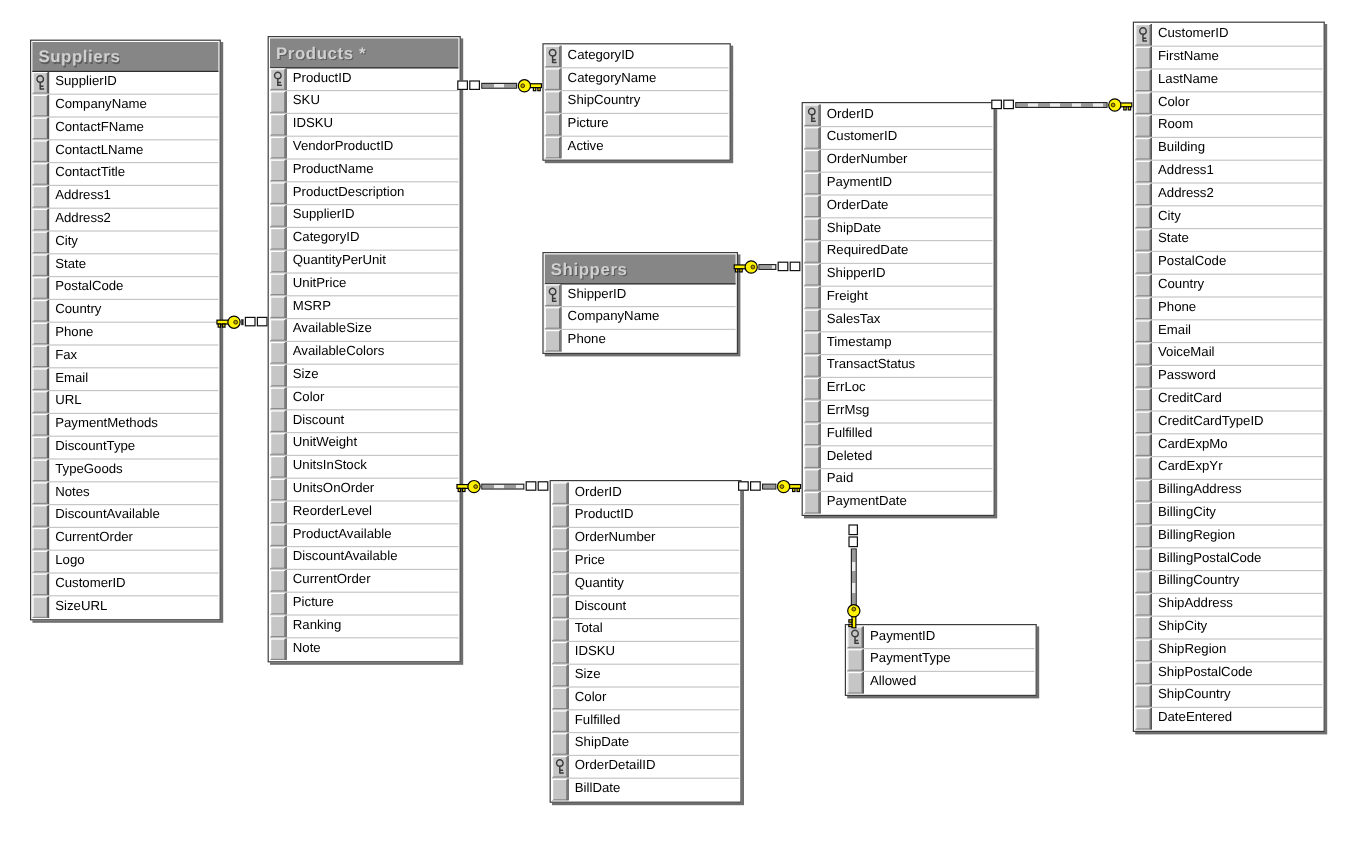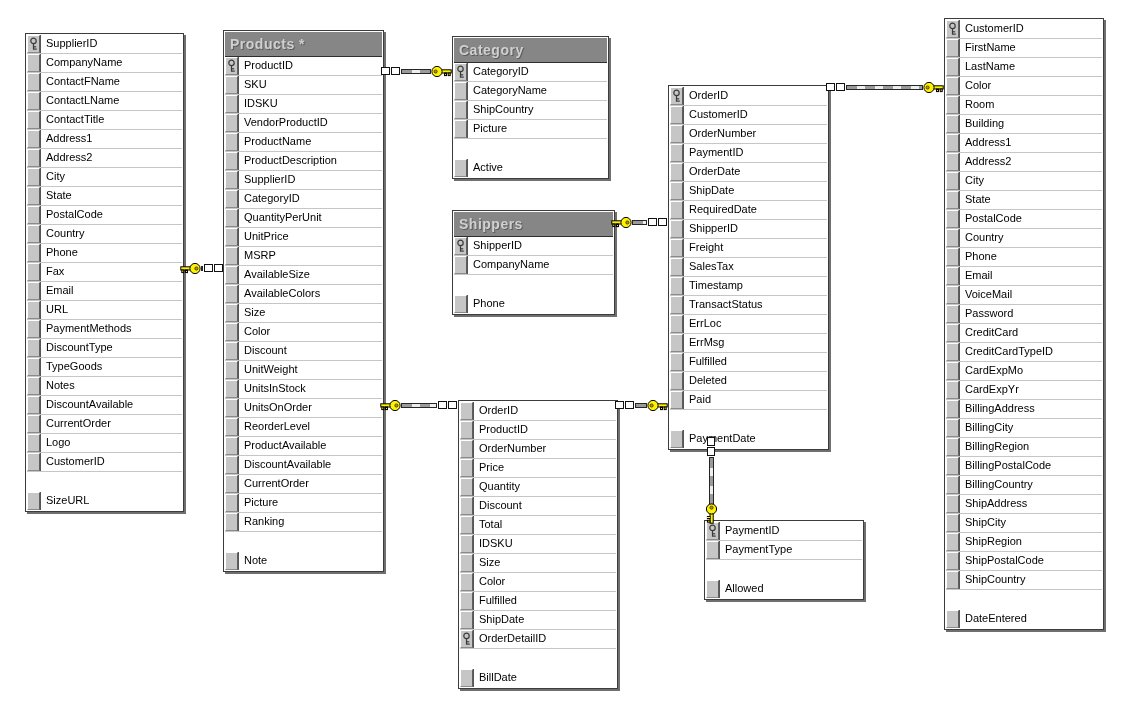--- a/index.html
+++ b/index.html
@@ -8,21 +8,21 @@
   .canvas{position:absolute;inset:0;background:#fff;}
 
   
   .tbl{position:absolute;background:#fff;border:1px solid #3c3c3c;padding:1px;
        box-shadow:2px 2px 0 0 #6f6f6f;}
   .tbl-head{height:24px;line-height:24px;background:#868686;color:#d0d0d0;
        font-weight:bold;font-size:14px;padding-left:5px;letter-spacing:.5px;
        border-bottom:1px solid #2e2e2e;text-shadow:1px 1px 0 #5c5c5c;
        white-space:nowrap;overflow:hidden;}
   .frow{display:flex;height:18px;align-items:stretch;border-bottom:1px solid #c6c6c6;}
-  .frow:last-child{border-bottom:none;margin-top:20px;}
+  .frow:last-child{border-bottom:none;}
   .fbtn{flex:none;width:13px;background:#c6c6c6;border:1px solid;
        border-color:#ffffff #5f5f5f #8a8a8a #ffffff;box-sizing:border-box;
        display:flex;align-items:center;justify-content:center;}
   .fname{flex:1;font-size:11px;line-height:17px;color:#000;padding-left:5px;
        white-space:nowrap;overflow:hidden;border-left:1px solid #555;}
 
   
   .conn{position:absolute;display:flex;align-items:center;height:14px;}
   .conn.v{flex-direction:column;align-items:center;height:auto;}
   .ckey{flex:none;line-height:0;display:flex;}
@@ -36,20 +36,21 @@
   .conn.v .cboxes{flex-direction:column;margin:1px 0;}
   .cboxes i{display:block;width:9px;height:8px;background:#fff;border:1px solid #111;box-sizing:border-box;}
   .conn.v .cboxes i{width:8px;height:9px;}
 </style>
 </head>
 <body>
 
 <div class="canvas">
 
   <div class="tbl" style="left:25px;top:33px;width:155px">
+      <div class="tbl-head">Suppliers</div>
       <div class="frow">
         <span class="fbtn">
           <svg width="9" height="14" viewBox="0 0 9 14">
             <circle cx="4.5" cy="3.9" r="2.7" fill="none" stroke="#3a3a3a" stroke-width="1.2"></circle>
             <line x1="4.5" y1="6.6" x2="4.5" y2="12.6" stroke="#3a3a3a" stroke-width="1.2"></line>
             <line x1="4.5" y1="9.8" x2="7.2" y2="9.8" stroke="#3a3a3a" stroke-width="1.2"></line>
             <line x1="4.5" y1="12.1" x2="7.8" y2="12.1" stroke="#3a3a3a" stroke-width="1.2"></line>
           </svg>
         </span>
         <span class="fname">SupplierID</span>
@@ -255,21 +256,20 @@
       <div class="frow">
         <span class="fbtn"></span>
         <span class="fname">Ranking</span>
       </div>
       <div class="frow">
         <span class="fbtn"></span>
         <span class="fname">Note</span>
       </div>
     </div>
   <div class="tbl" style="left:452px;top:36px;width:153px">
-      <div class="tbl-head">Category</div>
       <div class="frow">
         <span class="fbtn">
           <svg width="9" height="14" viewBox="0 0 9 14">
             <circle cx="4.5" cy="3.9" r="2.7" fill="none" stroke="#3a3a3a" stroke-width="1.2"></circle>
             <line x1="4.5" y1="6.6" x2="4.5" y2="12.6" stroke="#3a3a3a" stroke-width="1.2"></line>
             <line x1="4.5" y1="9.8" x2="7.2" y2="9.8" stroke="#3a3a3a" stroke-width="1.2"></line>
             <line x1="4.5" y1="12.1" x2="7.8" y2="12.1" stroke="#3a3a3a" stroke-width="1.2"></line>
           </svg>
         </span>
         <span class="fname">CategoryID</span>

